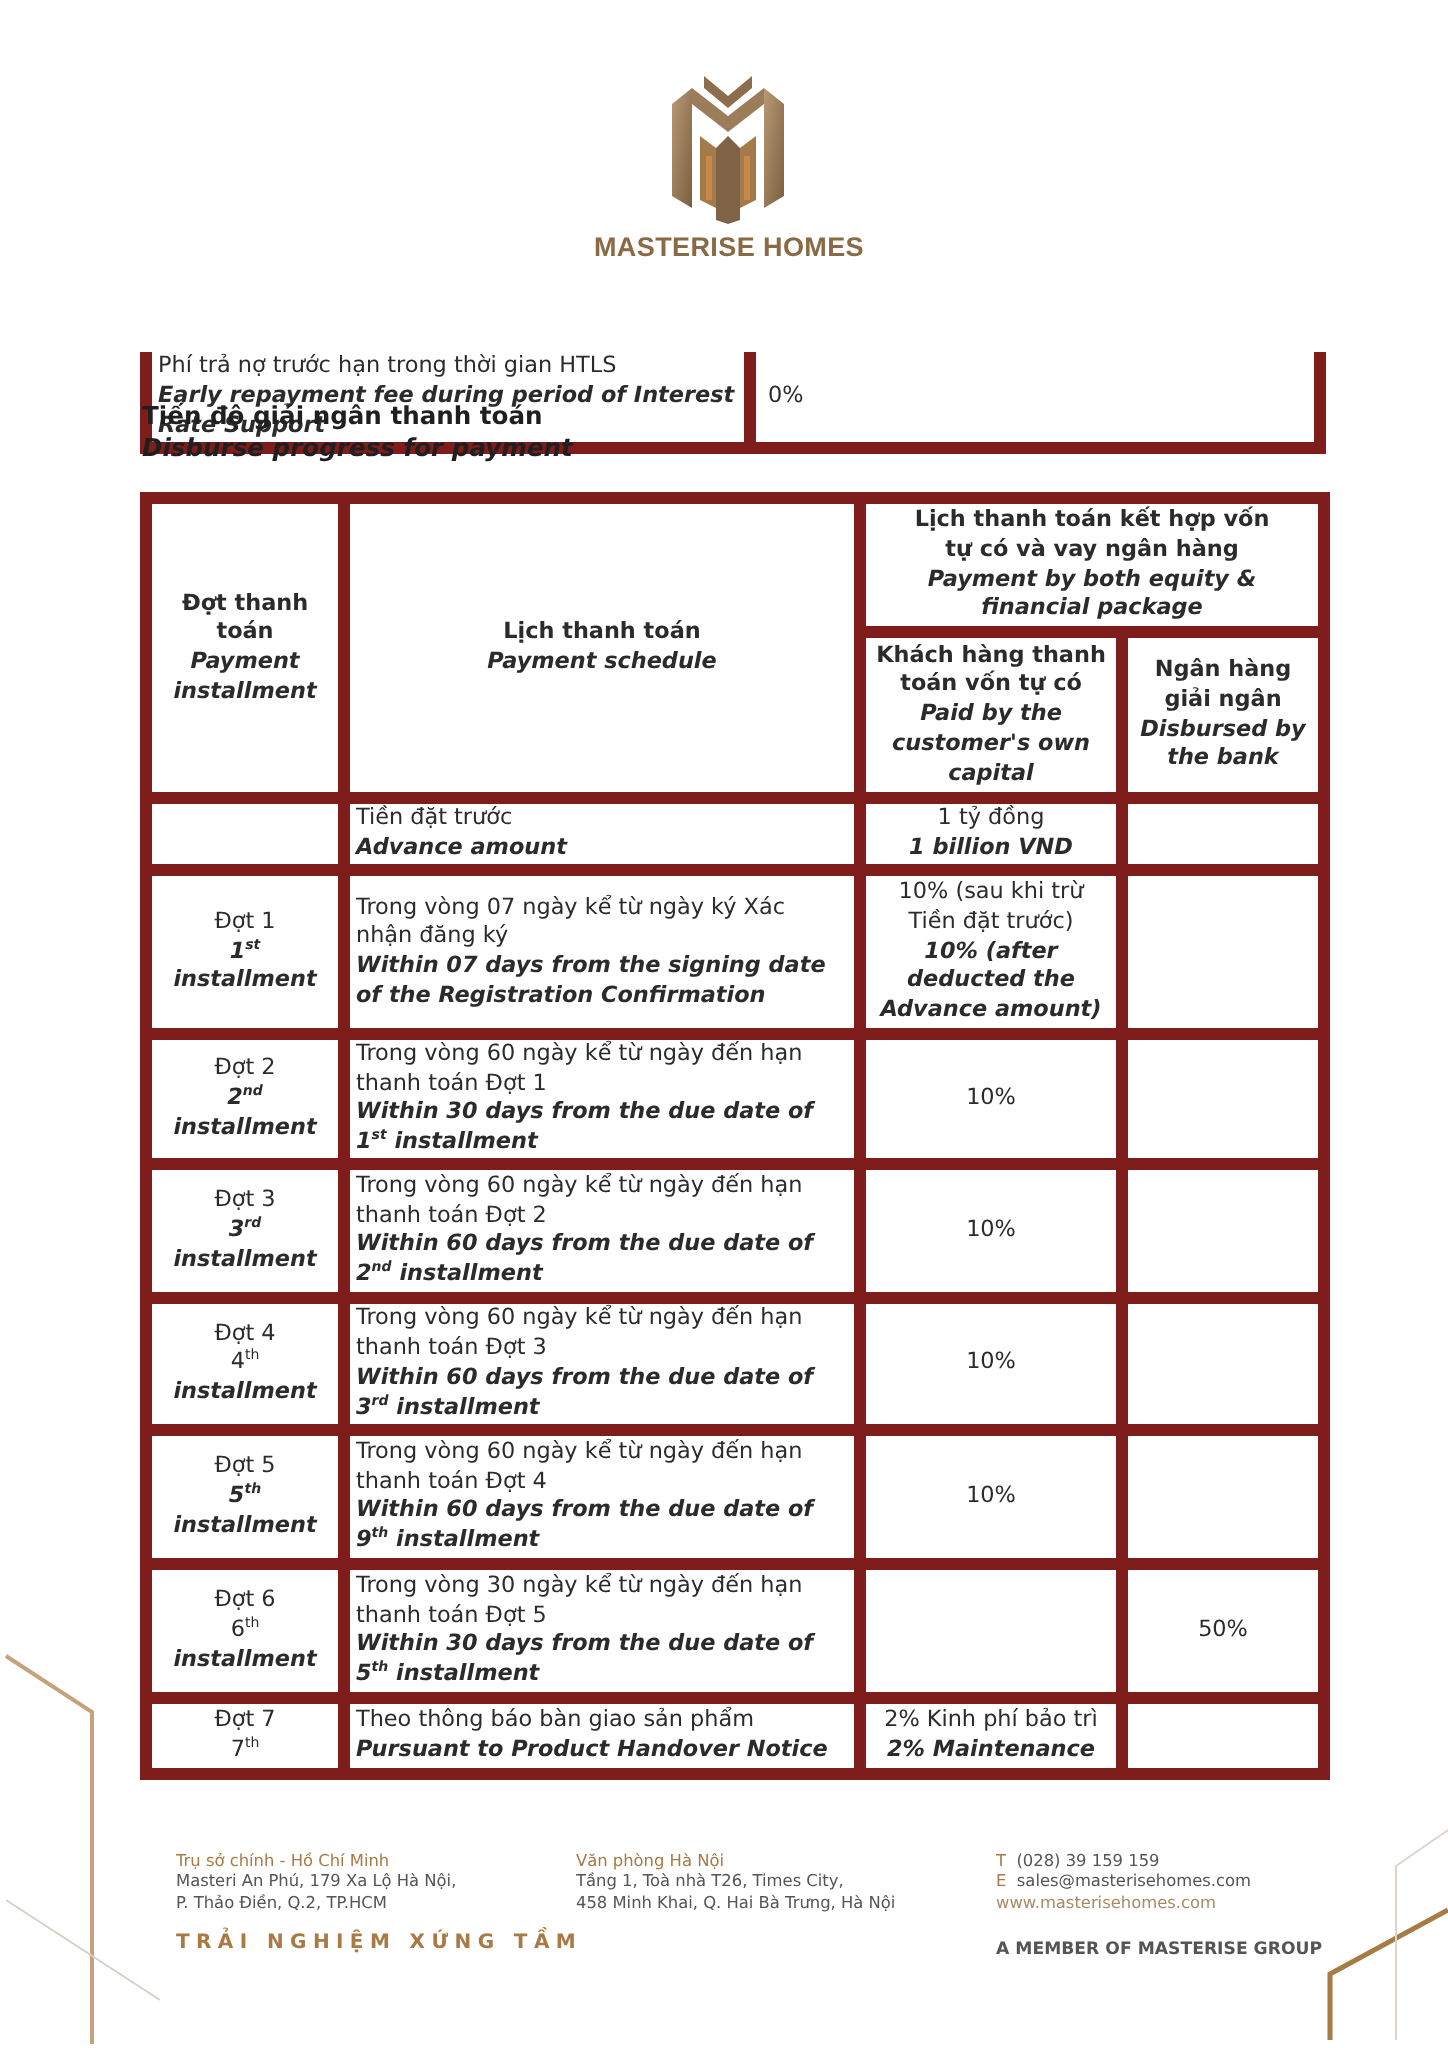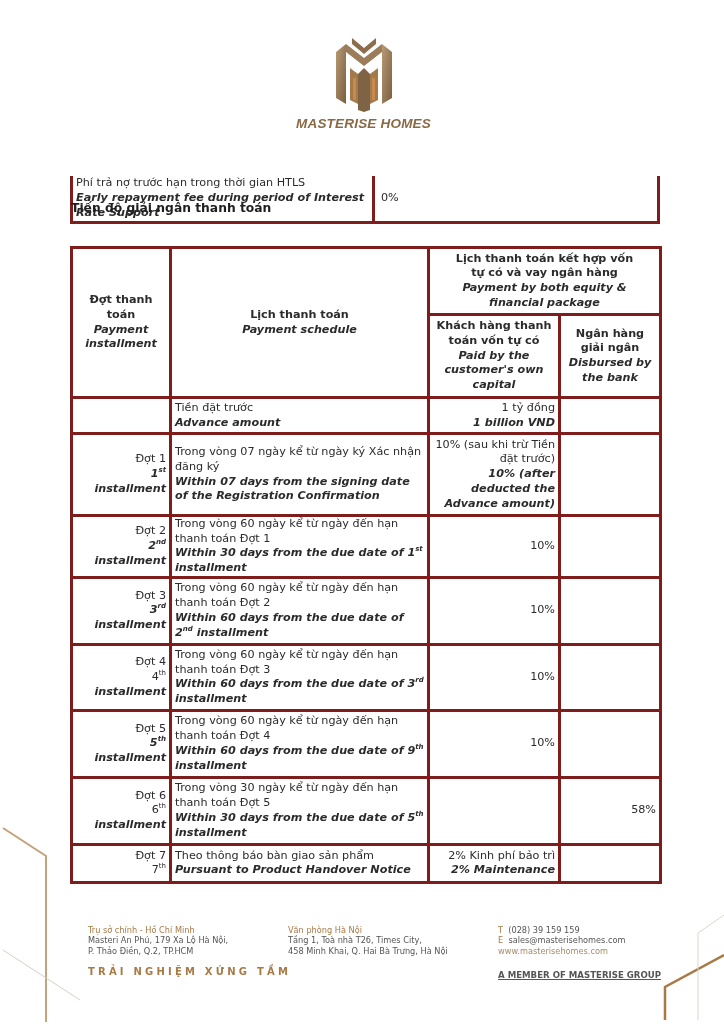--- a/index.html
+++ b/index.html
@@ -1,40 +1,40 @@
 <!DOCTYPE html>
 <html><head>
 <meta charset="utf-8">
 <style>
   html, body { margin: 0; padding: 0; }
   body {
     width: 724px; height: 1024px; position: relative; overflow: hidden;
     background: #ffffff; color: #2b2b2b;
     font-family: "DejaVu Sans", "Liberation Sans", sans-serif;
   }
-  .logo { position: absolute; left: 296px; top: 38px; width: 136px; text-align: left; font-style: italic; }
+  .logo { position: absolute; left: 296px; top: 38px; width: 136px; text-align: right; }
   .logo svg { display: block; margin: 0 auto; }
   .logo-text {
     margin-top: 4px; font-family: "Liberation Sans", sans-serif; font-weight: bold;
     font-size: 13.5px; letter-spacing: 0.2px; color: #8a6a45; white-space: nowrap;
   }
   table { border-collapse: collapse; position: absolute; table-layout: fixed; }
-  td, th { border: 3px solid #7f1d1d; padding: 0 3px; font-size: 11.2px; line-height: 14.7px; vertical-align: middle; }
+  td, th { border: 6px solid #7f1d1d; padding: 0 3px; font-size: 11.2px; line-height: 14.7px; vertical-align: middle; }
   .it { font-style: italic; font-weight: bold; }
-  .c { text-align: right; }
+  .c { text-align: center; }
   .top-table { left: 70px; top: 140px; width: 587px; margin-top: 36px; }
   .top-table td { border-top: none; height: 45px; }
   .section-title { position: absolute; left: 71px; top: 201px; font-size: 12.3px; line-height: 15.5px; font-weight: bold; color: #1f1f1f; }
   .main-table { left: 70px; top: 246px; width: 589px; }
   .main-table th { font-weight: bold; text-align: center; }
   sup { font-size: 7px; line-height: 0; vertical-align: super; }
   .footer { position: absolute; top: 925px; font-size: 8.2px; line-height: 10.4px; color: #555; }
   .footer .gold { color: #a87a45; font-weight: normal; }
   .tagline { position: absolute; left: 88px; top: 966px; font-size: 10px; letter-spacing: 3.2px; color: #a87a45; font-weight: bold; }
-  .member { position: absolute; left: 498px; top: 970px; font-size: 8.6px; font-weight: bold; color: #555; text-decoration: underline; }
+  .member { position: absolute; left: 498px; top: 970px; font-size: 8.6px; font-weight: bold; color: #555; }
   .deco { position: absolute; left: 0; top: 0; pointer-events: none; }
 </style>
 </head>
 <body>
 
 <svg class="deco" width="724" height="1024" viewBox="0 0 724 1024">
   <polyline points="3,828 46,856 46,1022" fill="none" stroke="#c4a27a" stroke-width="2"></polyline>
   <line x1="3" y1="950" x2="80" y2="1000" stroke="#d8cfc6" stroke-width="1"></line>
   <polyline points="665,1020 665,987 724,955" fill="none" stroke="#a87a45" stroke-width="2.5"></polyline>
   <polyline points="698,1020 698,933 724,915" fill="none" stroke="#ddd5cc" stroke-width="1"></polyline>
@@ -72,20 +72,21 @@
       <div>Phí trả nợ trước hạn trong thời gian HTLS</div>
       <div class="it">Early repayment fee during period of Interest Rate Support</div>
     </td>
     <td style="padding-left:6px">0%</td>
   </tr>
 </tbody>
   </table>
 
 <div class="section-title">
   <div>Tiến độ giải ngân thanh toán</div>
+  <div class="it">Disburse progress for payment</div>
 </div>
 
 <table class="main-table">
   <colgroup>
     <col style="width:99px">
       <col style="width:258px">
       <col style="width:131px">
       <col style="width:101px">
   </colgroup>
   <tbody>
@@ -199,21 +200,21 @@
     <td class="c">
       <div>Đợt 6</div>
       <div><span>6</span><sup>th</sup></div>
       <div class="it">installment</div>
     </td>
     <td>
       <div>Trong vòng 30 ngày kể từ ngày đến hạn thanh toán Đợt 5</div>
       <div class="it"><span>Within 30 days from the due date of 5</span><sup>th</sup> <span>installment</span></div>
     </td>
     <td class="c"></td>
-    <td class="c">58%</td>
+    <td class="c">50%</td>
   </tr>
 
   <tr style="height:38px">
     <td class="c">
       <div>Đợt 7</div>
       <div><span>7</span><sup>th</sup></div>
     </td>
     <td>
       <div>Theo thông báo bàn giao sản phẩm</div>
       <div class="it">Pursuant to Product Handover Notice</div>

